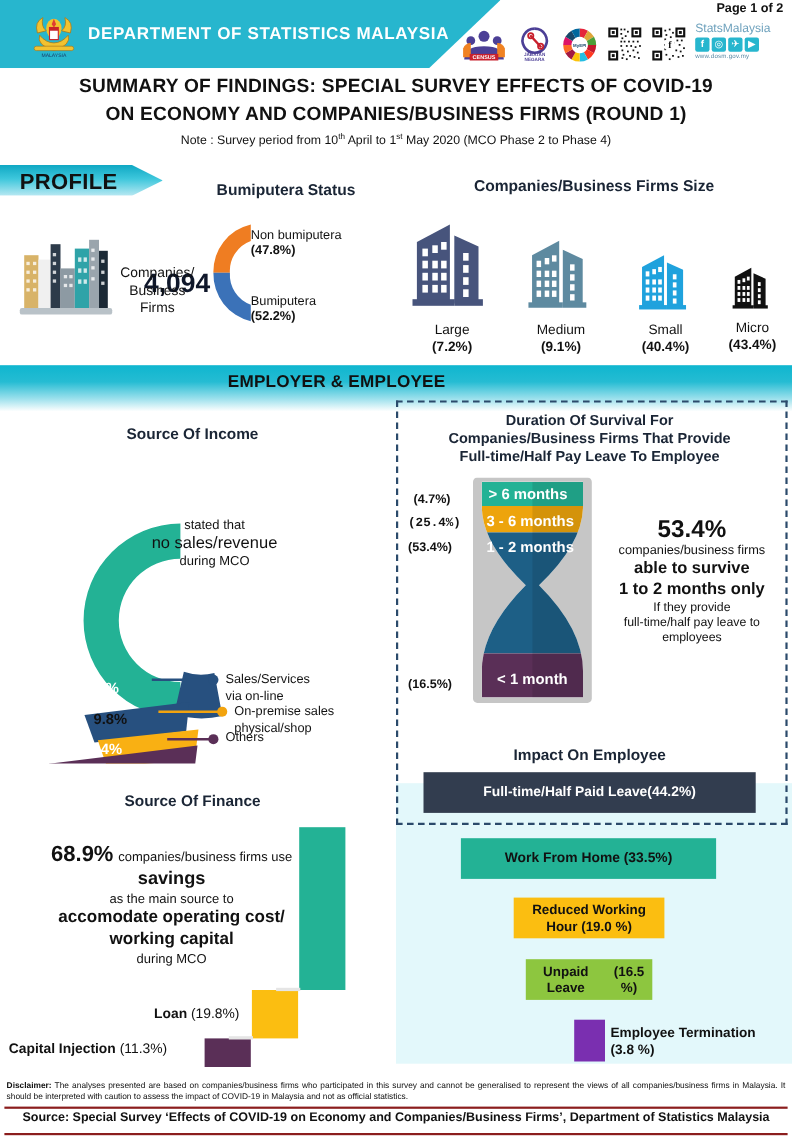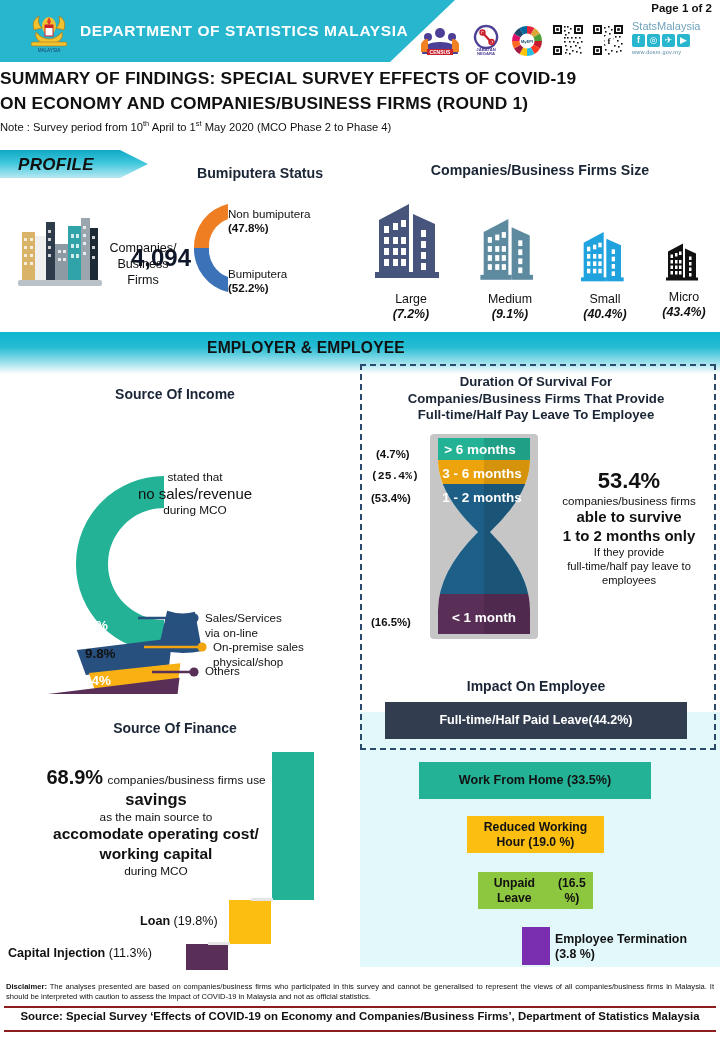--- a/index.html
+++ b/index.html
@@ -31,47 +31,47 @@
   .logo{position:absolute;top:24px;}
   .social-row{display:flex;gap:2px;}
   .sq{width:13px;height:13px;background:#27b6ce;border-radius:2px;
       display:flex;align-items:center;justify-content:center;
       color:#fff;font-size:9px;font-weight:bold;line-height:1;}
   #stats-brand{font-size:11px;font-weight:bold;color:#2b5f7e;}
   #stats-brand span{color:#6fa2bd;font-weight:normal;}
   #dosm-url{font-size:5.6px;color:#5b8aa5;letter-spacing:.2px;}
 
   
-  #title-block{left:0;top:66px;width:720px;}
+  #title-block{left:0;top:66px;width:720px;text-align:center;}
   .maintitle{font-size:17.4px;font-weight:bold;color:#111;line-height:25px;letter-spacing:.2px;}
   #subnote{font-size:11.2px;color:#111;margin-top:3px;}
   sup{font-size:7.4px;}
 
   
   #profile-banner{
     left:0;top:150px;width:148px;height:28px;
     background:linear-gradient(180deg,#0fa8c4 0%,#3ec7dc 45%,#b7e8f2 100%);
     clip-path:polygon(0 0,120px 0,148px 14px,120px 28px,0 28px);
   }
-  #profile-label{left:18px;top:155px;font-size:17px;font-weight:bold;color:#111;letter-spacing:.3px;font-style:italic;}
+  #profile-label{left:18px;top:155px;font-size:20px;font-weight:bold;color:#111;letter-spacing:.3px;}
 
   
   #bumi-title{left:170px;top:165px;width:180px;text-align:center;font-size:14.2px;font-weight:bold;color:#1a2535;}
   #size-title{left:390px;top:162px;width:300px;text-align:center;font-size:14.2px;font-weight:bold;color:#1a2535;}
 
   #count-number{left:95px;top:212px;width:96px;text-align:right;font-size:24px;font-weight:bold;color:#0f172a;margin-top:32px;}
   #count-label{left:95px;top:240px;width:96px;text-align:center;font-size:12.6px;color:#111;line-height:16px;}
 
   #bumi-donut{left:188px;top:198px;width:80px;height:100px;}
   .bumi-leg{position:absolute;font-size:11.6px;color:#111;line-height:14px;}
   .bumi-leg b{font-size:11.6px;}
 
   .size-item{position:absolute;text-align:center;width:92px;}
   .size-label{font-size:12.4px;color:#111;line-height:15px;}
-  .size-label b{display:block;font-style:italic;}
+  .size-label b{display:block;}
 
   
   #emp-banner{
     left:0;top:332px;width:720px;height:42px;
     background:linear-gradient(180deg,#0fb6cf 0%,#25bcd3 36%,#9ae0ec 72%,#ffffff 100%);
   }
   #emp-banner-text{left:0;top:339px;width:612px;text-align:center;
      font-size:15.6px;font-weight:bold;color:#111;letter-spacing:.2px;}
 
   

